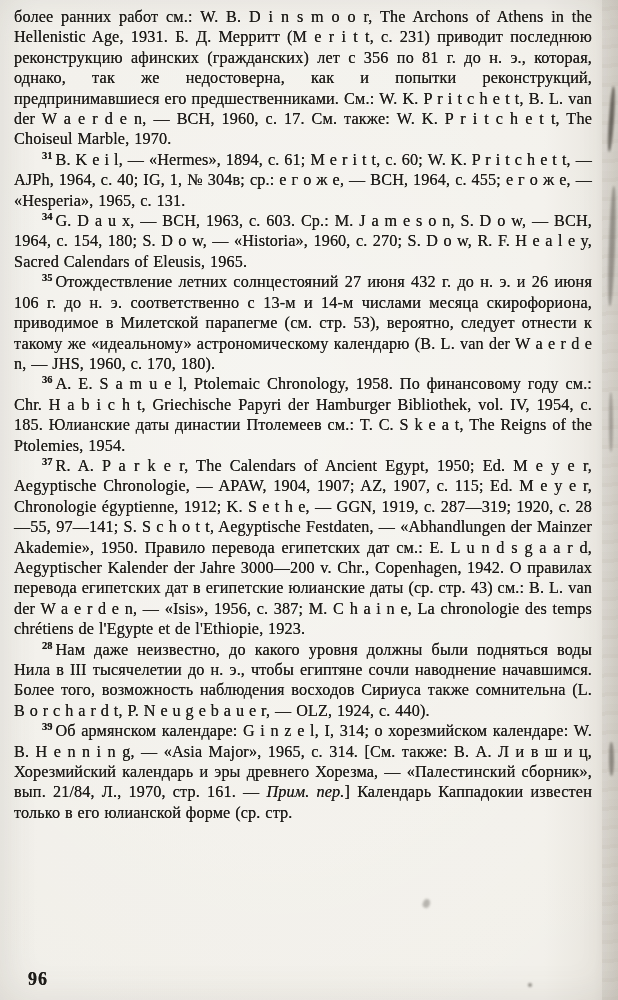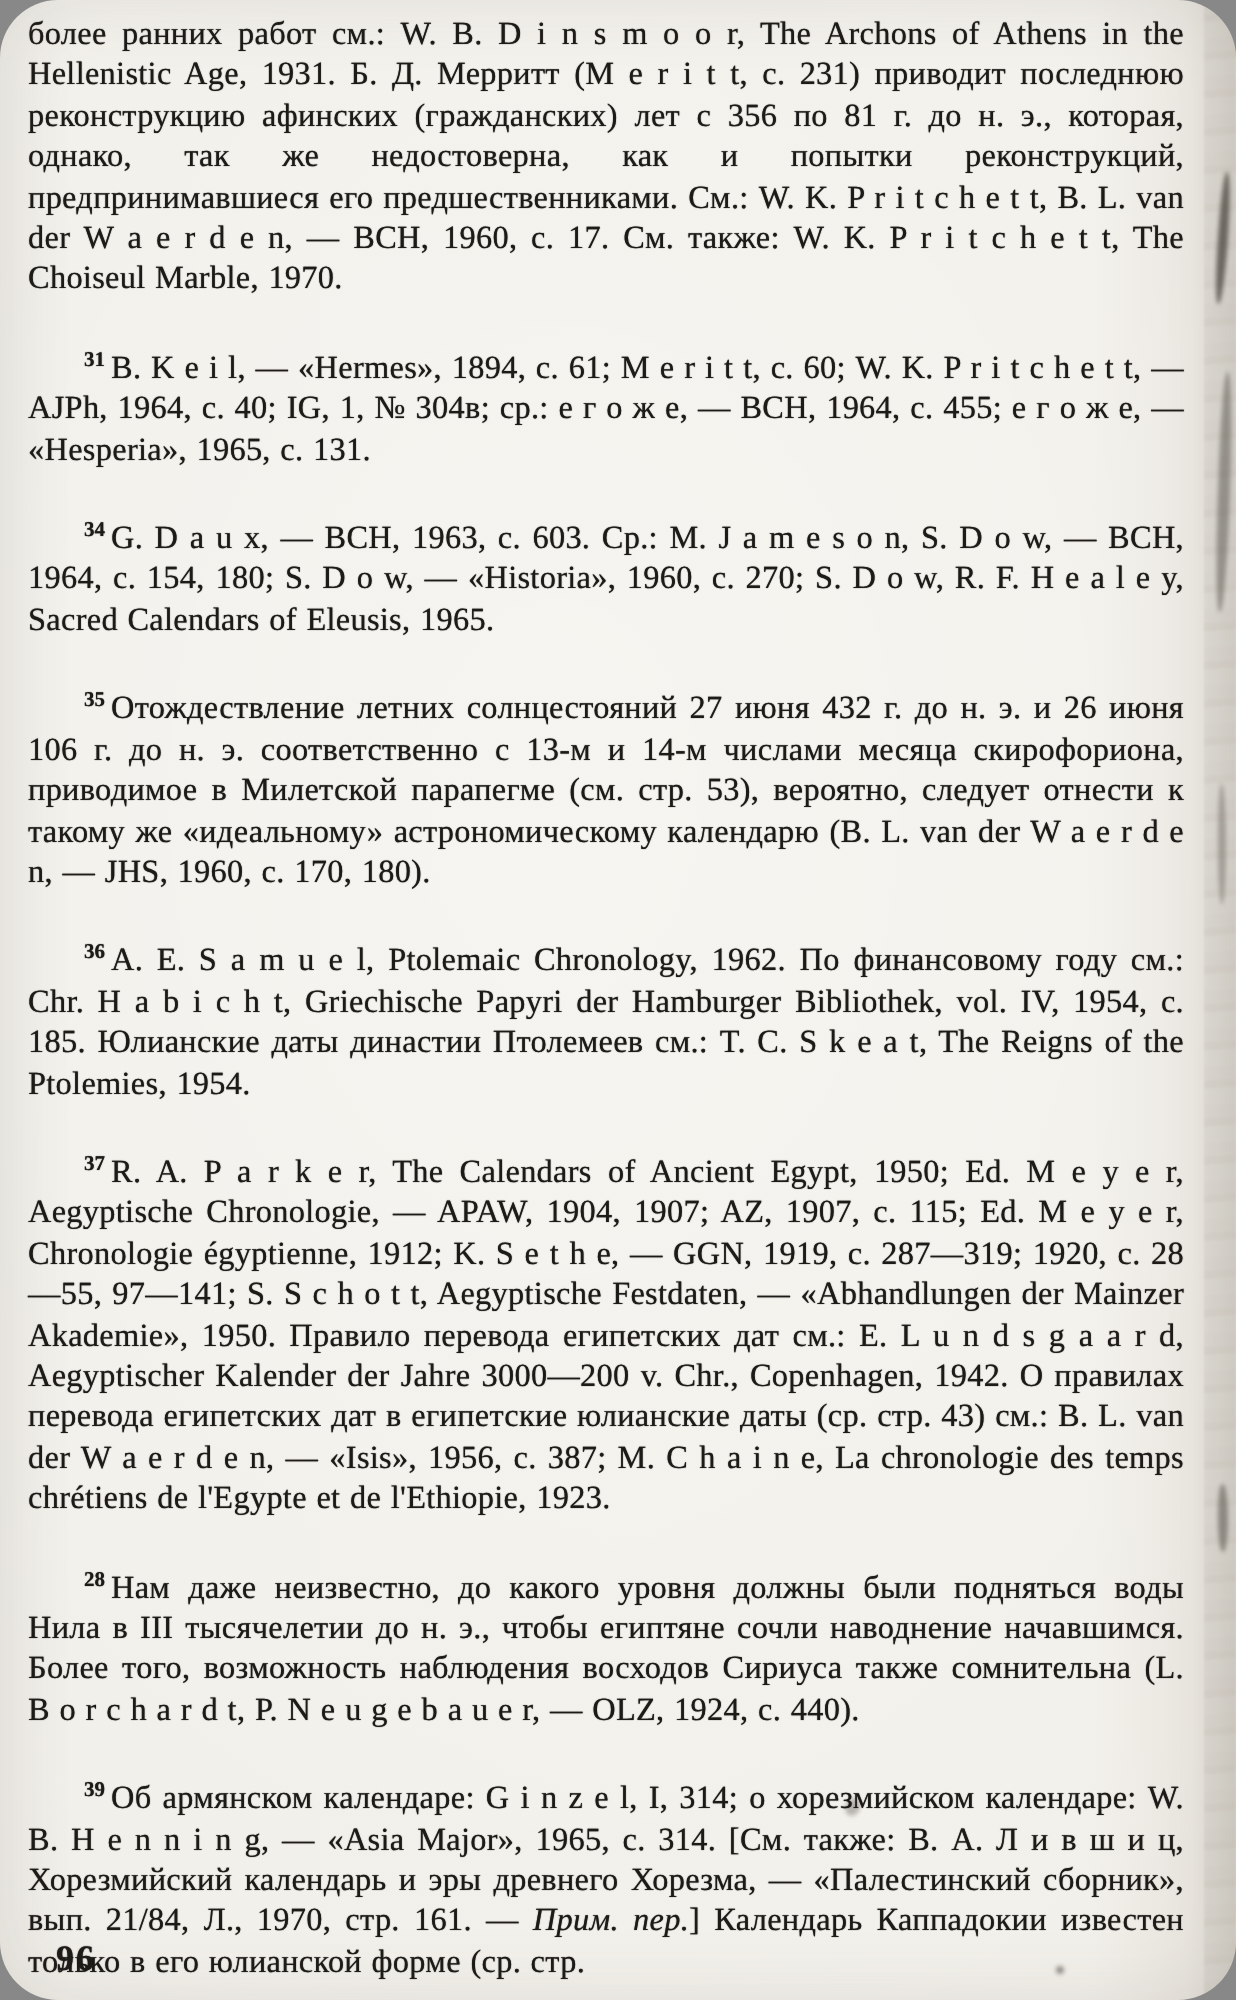--- a/index.html
+++ b/index.html
@@ -9,36 +9,35 @@
     height: 1000px;
     margin: 0 auto;
     background:
       radial-gradient(ellipse 140% 120% at 45% 40%, rgba(255,255,255,0.35), rgba(0,0,0,0) 60%),
       linear-gradient(90deg, #edebe5 0%, #f1efe9 6%, #f2f0ea 88%, #e9e6df 96%, #dcd8d0 100%),
       #f0eee8;
     overflow: hidden;
     box-shadow: inset 0 0 38px rgba(90,85,70,0.12);
     font-family: "Liberation Serif", "DejaVu Serif", serif;
     color: #1d1b18;
-    border-radius: 29px;
   }
   .text-column {
     position: absolute;
     left: 14px;
     top: 7px;
     width: 578px;
     font-size: 16.2px;
     line-height: 20.4px;
     text-align: justify;
     letter-spacing: 0.15px;
     word-spacing: 0.6px;
     text-shadow: 0 0 0.55px rgba(20,18,14,0.85);
   }
   p.para { margin: 0; padding: 0; }
-  p.para.indent { text-indent: 28px; margin-top: 24px; }
+  p.para.indent { text-indent: 28px; }
   sup.fn {
     font-size: 10.5px;
     line-height: 0;
     vertical-align: 6px;
     font-weight: bold;
     letter-spacing: 0;
     padding-right: 3px;
   }
   em { }
   .page-number {
@@ -85,20 +84,20 @@
   <div class="smudge s3"></div>
   <div class="smudge s4"></div>
   <div class="smudge s5"></div>
   <div class="smudge s6"></div>
 
   <div class="text-column" id="text-column">
       <p class="para"><span>более ранних работ см.: W. B. D i n s m o o r,  The Archons of Athens in the Hellenistic Age, 1931. Б. Д. Мерритт (M e r i t t, с. 231) приводит последнюю реконструкцию афинских (гражданских) лет с 356 по 81 г. до н. э., которая, однако, так же недостоверна, как и попытки реконструкций, предпринимавшиеся его предшественниками. См.: W. K.  P r i t c h e t t,  B. L.  van  der  W a e r d e n, — BCH, 1960, с. 17. См. также: W. K. P r i t c h e t t,  The Choiseul Marble, 1970.</span></p>
       <p class="para indent"><sup class="fn">31</sup><span>B. K e i l, — «Hermes», 1894, с. 61; M e r i t t, с. 60; W. K. P r i t c h e t t, — AJPh, 1964, с. 40; IG, 1, № 304в; ср.: е г о  ж е, — BCH, 1964, с. 455; е г о  ж е, — «Hesperia», 1965, с. 131.</span></p>
       <p class="para indent"><sup class="fn">34</sup><span>G. D a u x, — BCH, 1963, с. 603. Ср.: M. J a m e s o n, S. D o w, — BCH, 1964, с. 154, 180; S. D o w, — «Historia», 1960, с. 270; S. D o w, R. F. H e a l e y, Sacred Calendars of Eleusis, 1965.</span></p>
       <p class="para indent"><sup class="fn">35</sup><span>Отождествление летних солнцестояний 27 июня 432 г. до н. э. и 26 июня 106 г. до н. э. соответственно с 13-м и 14-м числами месяца скирофориона, приводимое в Милетской парапегме (см. стр. 53), вероятно, следует отнести к такому же «идеальному» астрономическому календарю (B. L. van der W a e r d e n, — JHS, 1960, с. 170, 180).</span></p>
-      <p class="para indent"><sup class="fn">36</sup><span>A. E. S a m u e l, Ptolemaic Chronology, 1962. По финансовому году см.: Chr. H a b i c h t, Griechische Papyri der Hamburger Bibliothek, vol. IV, 1954, с. 185. Юлианские даты династии Птолемеев см.: T. C. S k e a t, The Reigns of the Ptolemies, 1954.</span></p>
+      <p class="para indent"><sup class="fn">36</sup><span>A. E. S a m u e l, Ptolemaic Chronology, 1958. По финансовому году см.: Chr. H a b i c h t, Griechische Papyri der Hamburger Bibliothek, vol. IV, 1954, с. 185. Юлианские даты династии Птолемеев см.: T. C. S k e a t, The Reigns of the Ptolemies, 1954.</span></p>
       <p class="para indent"><sup class="fn">37</sup><span>R. A. P a r k e r, The Calendars of Ancient Egypt, 1950; Ed. M e y e r, Aegyptische Chronologie, — APAW, 1904, 1907; AZ, 1907, с. 115; Ed. M e y e r, Chronologie égyptienne, 1912; K. S e t h e, — GGN, 1919, с. 287—319; 1920, с. 28—55, 97—141; S. S c h o t t, Aegyptische Festdaten, — «Abhandlungen der Mainzer Akademie», 1950. Правило перевода египетских дат см.: E. L u n d s g a a r d, Aegyptischer Kalender der Jahre 3000—200 v. Chr., Copenhagen, 1942. О правилах перевода египетских дат в египетские юлианские даты (ср. стр. 43) см.: B. L. van der W a e r d e n, — «Isis», 1956, с. 387; M. C h a i n e, La chronologie des temps chrétiens de l'Egypte et de l'Ethiopie, 1923.</span></p>
       <p class="para indent"><sup class="fn">28</sup><span>Нам даже неизвестно, до какого уровня должны были подняться воды Нила в III тысячелетии до н. э., чтобы египтяне сочли наводнение начавшимся. Более того, возможность наблюдения восходов Сириуса также сомнительна (L. B o r c h a r d t,  P. N e u g e b a u e r, — OLZ, 1924, с. 440).</span></p>
       <p class="para indent"><sup class="fn">39</sup><span>Об армянском календаре: G i n z e l, I, 314; о хорезмийском календаре: W. B. H e n n i n g, — «Asia Major», 1965, с. 314. [См. также: В. А. Л и в ш и ц, Хорезмийский календарь и эры древнего Хорезма, — «Палестинский сборник», вып. 21/84, Л., 1970, стр. 161. — </span><em>Прим. пер.</em><span>] Календарь Каппадокии известен только в его юлианской форме (ср. стр.</span></p>
     </div>
 
   <div class="page-number">96</div>
 </div>
 
 </body></html>

